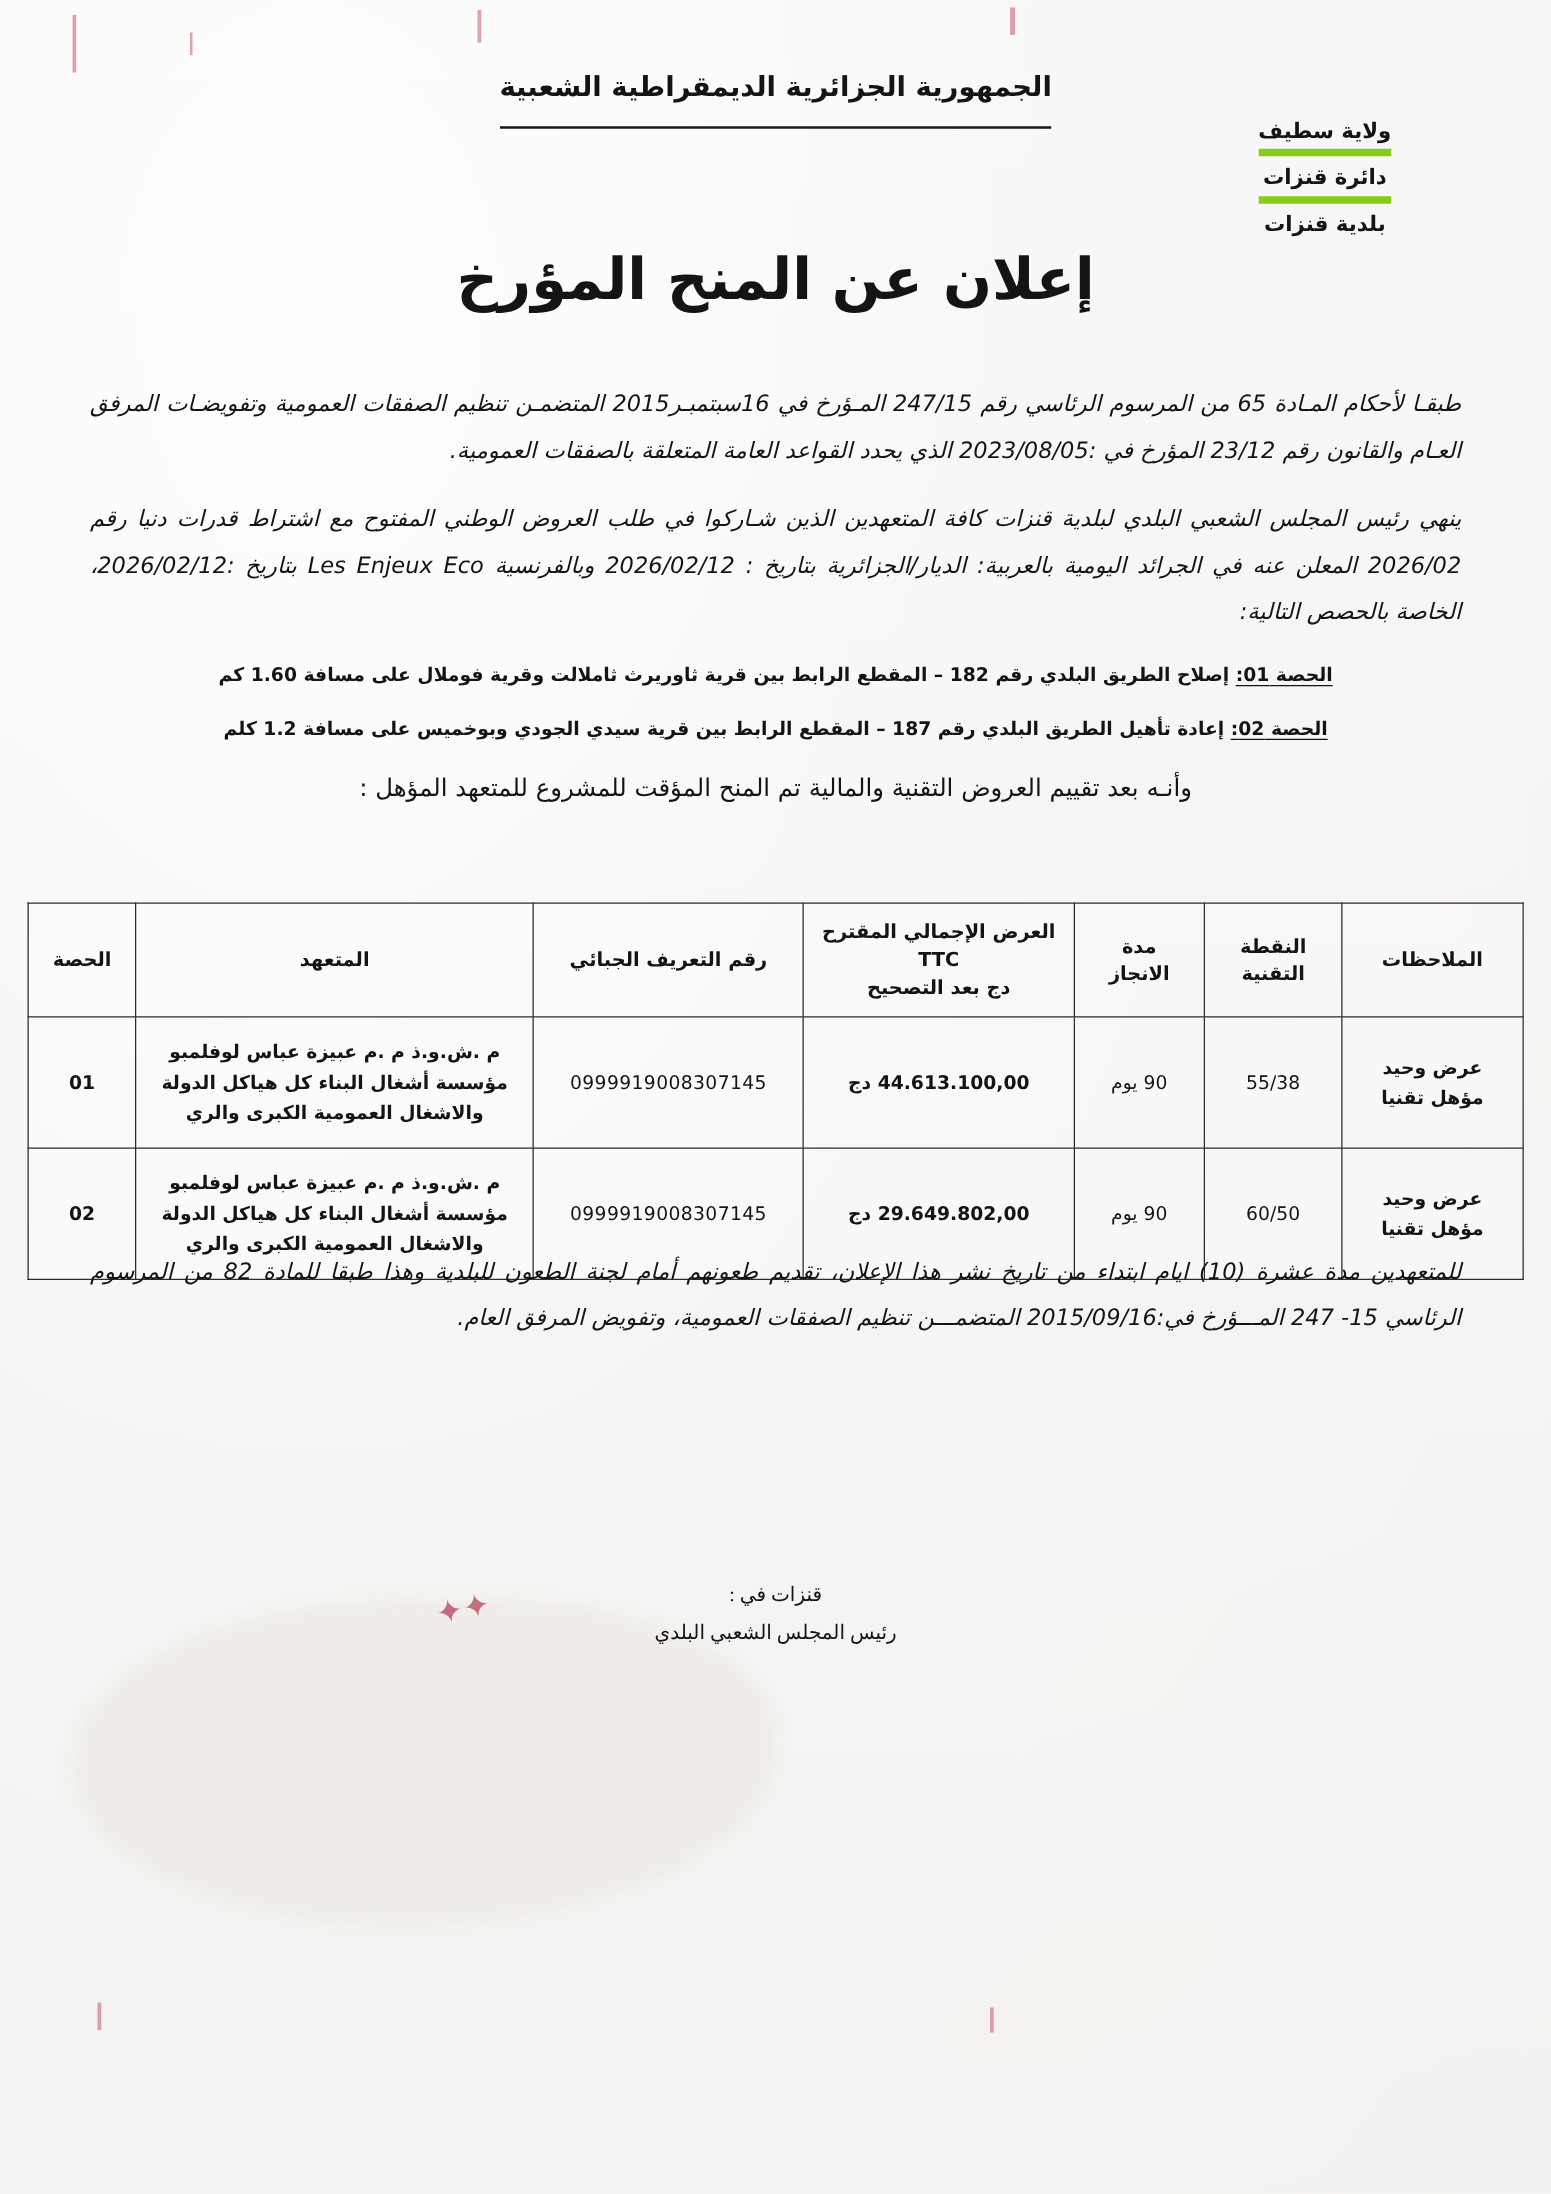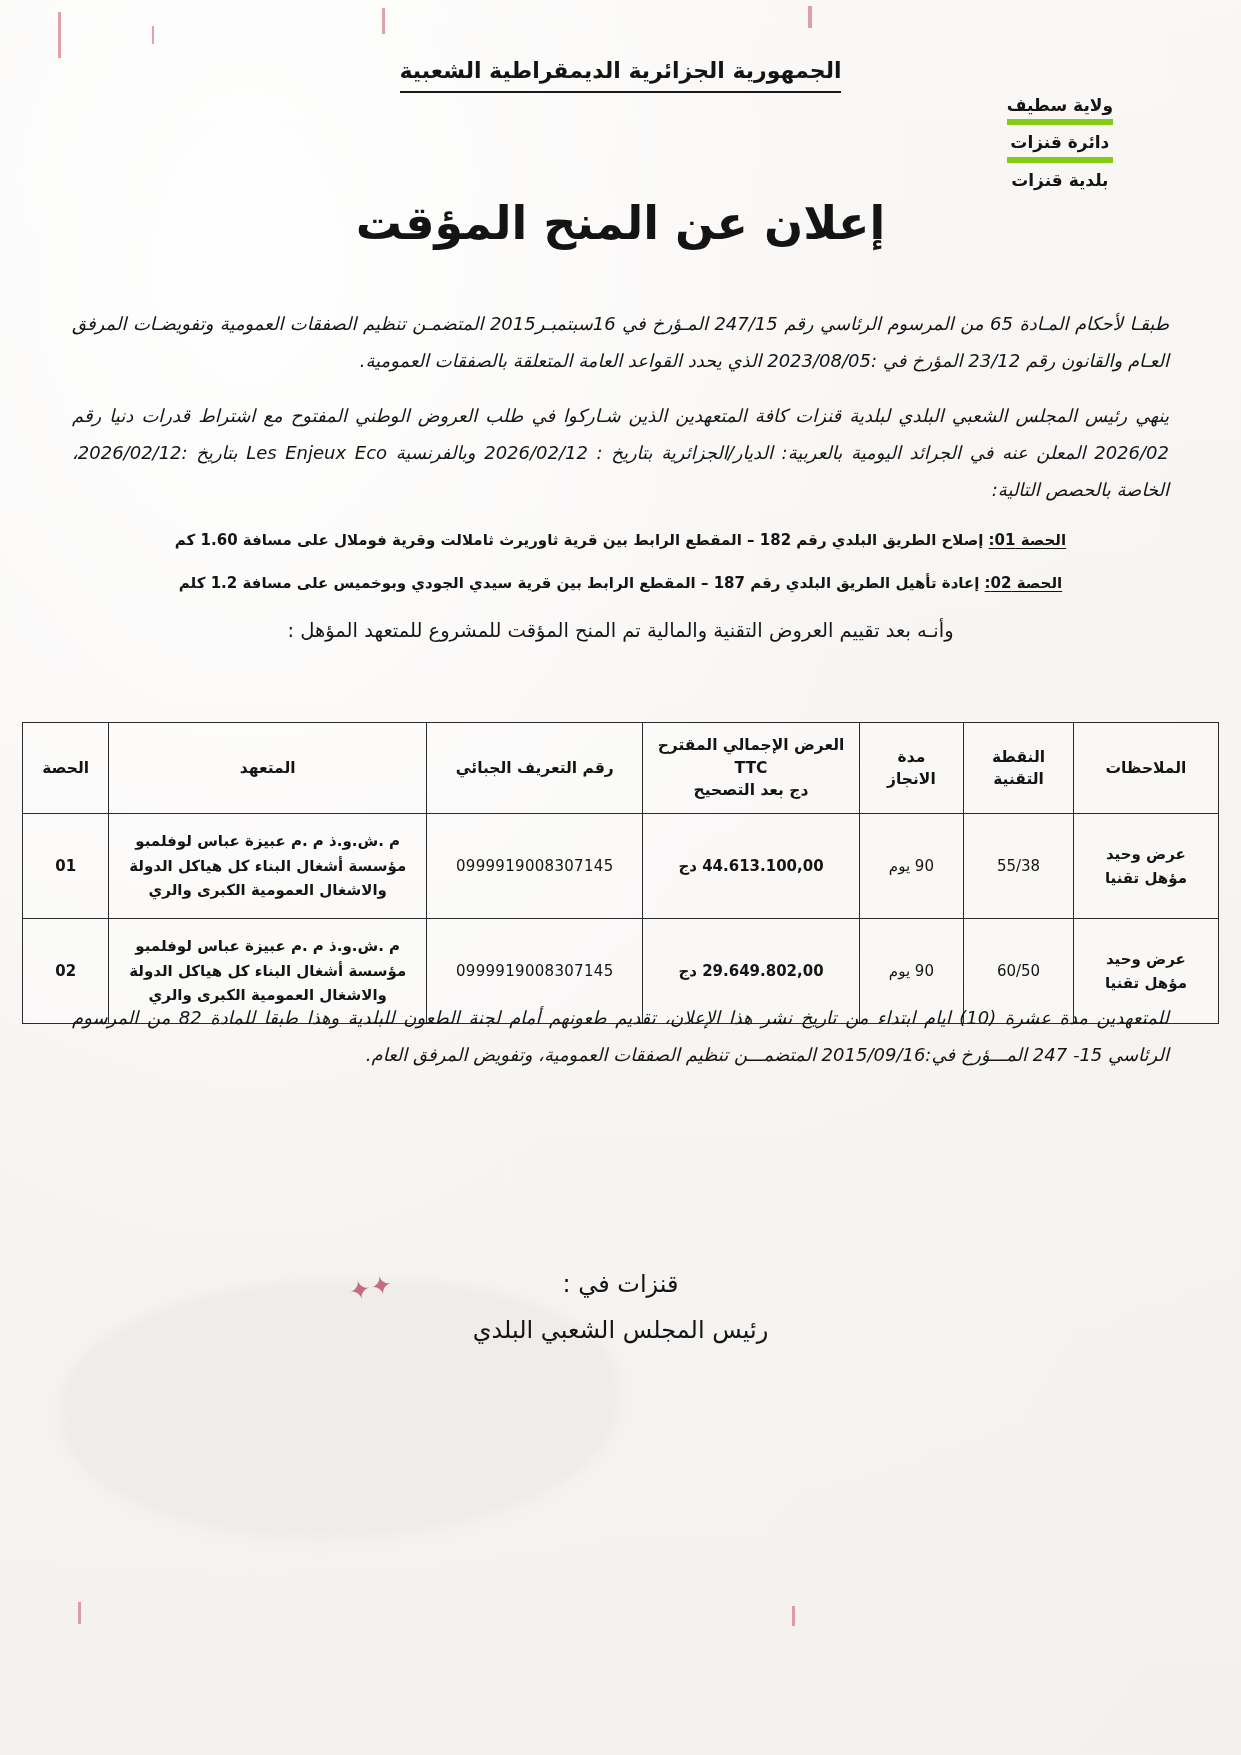--- a/index.html
+++ b/index.html
@@ -49,21 +49,21 @@
     top: 58px;
     left: 0;
     right: 0;
     text-align: center;
     font-size: 22px;
     font-weight: bold;
     letter-spacing: 0.5px;
   }
   .republic span {
     border-bottom: 2.5px solid #1a1a1a;
-    padding-bottom: 8px;
+    padding-bottom: 18px;
   }
 
   .wilaya-block {
     position: absolute;
     top: 92px;
     right: 128px;
     text-align: center;
     font-size: 17px;
     font-weight: bold;
     line-height: 1.55;
@@ -179,22 +179,23 @@
 
   
   .signature {
     position: absolute;
     top: 1262px;
     right: 0;
     left: 0;
     text-align: center;
   }
   .signature .sig-line {
-    font-size: 24px;
+    font-size: 16px;
     line-height: 1.9;
+    font-family: Liberation Serif, serif;
   }
   .stamp {
     position: absolute;
     top: 1278px;
     left: 300px;
     width: 96px;
     height: 60px;
     color: #b6425c;
     font-size: 26px;
     opacity: 0.75;
@@ -236,21 +237,21 @@
     <div class="republic">
       <span>الجمهورية الجزائرية الديمقراطية الشعبية</span>
     </div>
 
     <div class="wilaya-block">
       <div>ولاية سطيف</div>
       <div>دائرة قنزات</div>
       <div>بلدية قنزات</div>
     </div>
 
-    <div class="doc-title">إعلان عن المنح المؤقت</div>
+    <div class="doc-title">إعلان عن المنح المؤرخ</div>
 
     <div class="body-area">
 
       <p class="para lastline-right">طبقـا لأحكام المـادة 65 من المرسوم الرئاسي رقم 247/15 المـؤرخ في 16سبتمبـر2015 المتضمـن تنظيم الصفقات العمومية وتفويضـات المرفق العـام والقانون رقم 23/12 المؤرخ في :2023/08/05 الذي يحدد القواعد العامة المتعلقة بالصفقات العمومية.</p>
 
       <p class="para lastline-right">ينهي رئيس المجلس الشعبي البلدي لبلدية قنزات كافة المتعهدين الذين شـاركوا في طلب العروض الوطني المفتوح مع اشتراط قدرات دنيا رقم 2026/02 المعلن عنه في الجرائد اليومية بالعربية: الديار/الجزائرية بتاريخ : 2026/02/12 وبالفرنسية Les Enjeux Eco بتاريخ :2026/02/12، الخاصة بالحصص التالية:</p>
 
       <p class="lot-line">
         <span class="lot-key">الحصة 01:</span><span> إصلاح الطريق البلدي رقم 182 – المقطع الرابط بين قرية ثاوريرث ثاملالت وقرية فوملال على مسافة 1.60 كم</span>
       </p>

